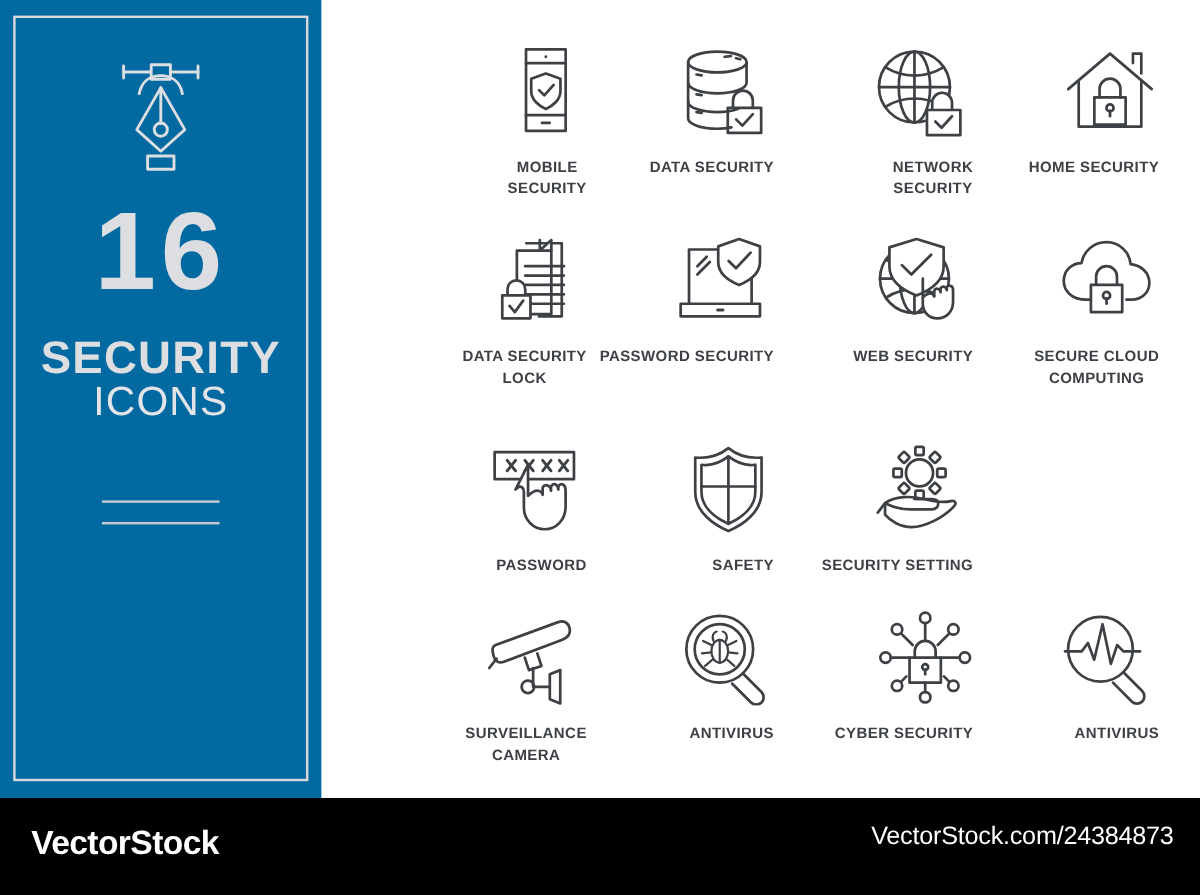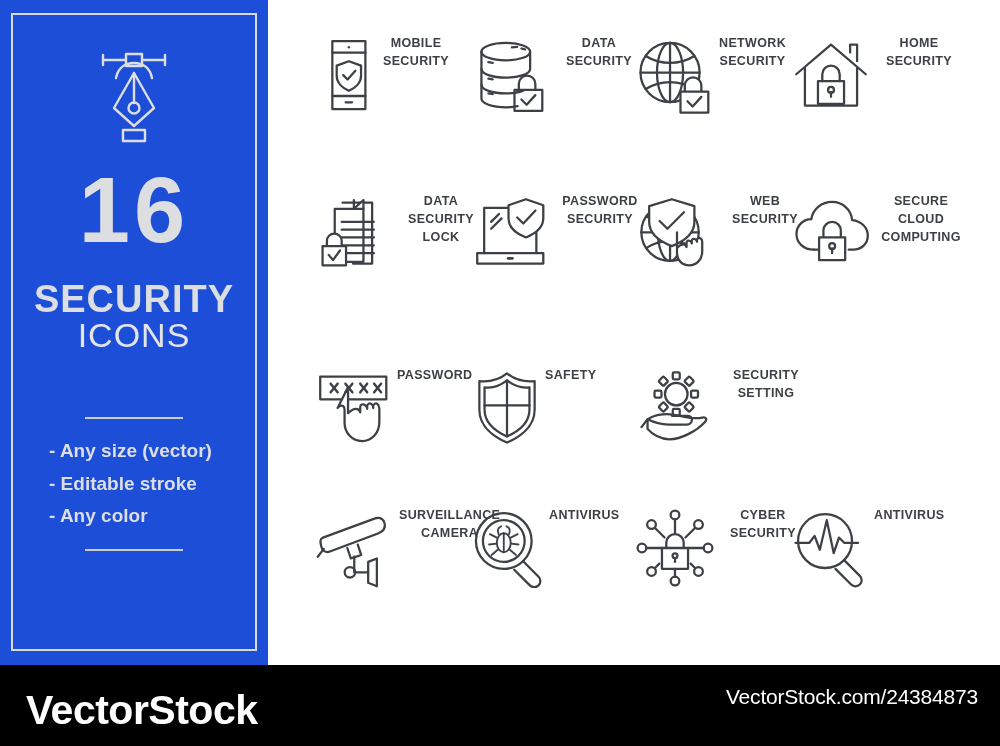--- a/index.html
+++ b/index.html
@@ -23,21 +23,21 @@
     background: #ffffff;
   }
 
   
   .sidebar {
     position: absolute;
     left: 0;
     top: 0;
     width: 268px;
     height: 665px;
-    background: #1d4ed8;
+    background: #0369a1;
     box-sizing: border-box;
   }
   .sidebar-inner-border {
     position: absolute;
     left: 11px;
     top: 13px;
     width: 246px;
     height: 638px;
     border: 2px solid #d8dade;
     box-sizing: border-box;
@@ -124,22 +124,22 @@
     position: absolute;
     left: 0;
     top: 0;
     width: 732px;
     height: 665px;
   }
   .icon-cell {
     position: absolute;
     width: 176px;
     display: flex;
-    flex-direction: row;
-    align-items: flex-start;
+    flex-direction: column;
+    align-items: flex-end;
   }
   .icon-art {
     height: 96px;
     display: flex;
     align-items: center;
     justify-content: center;
   }
   .icon-art svg { display: block; }
   .icon-label {
     margin-top: 7px;
@@ -169,21 +169,21 @@
     left: 0;
     top: 665px;
     width: 1000px;
     height: 81px;
     background: #000000;
   }
   .wm-brand {
     position: absolute;
     left: 26px;
     top: 22px;
-    font-size: 41px;
+    font-size: 28px;
     font-weight: 700;
     color: #ffffff;
     font-family: "Liberation Sans", sans-serif;
     letter-spacing: -0.5px;
   }
   .wm-url {
     position: absolute;
     right: 22px;
     top: 20px;
     font-size: 21px;
@@ -215,25 +215,20 @@
           <circle cx="38" cy="66" r="5.5"></circle>
           <rect x="27" y="88" width="22" height="11"></rect>
         </svg>
       </div>
 
       <div class="big-count">16</div>
       <div class="title-main">SECURITY</div>
       <div class="title-sub">ICONS</div>
 
       <div class="rule rule-top"></div>
-      <div class="features">
-        <div class="feature-line">- Any size (vector)</div>
-        <div class="feature-line">- Editable stroke</div>
-        <div class="feature-line">- Any color</div>
-      </div>
       <div class="rule rule-bottom"></div>
 
     </div>
   </div>
 
   <div class="icon-area">
     <div class="icon-grid">
 
       <div class="icon-cell col-0 row-0">
         <div class="icon-art">

